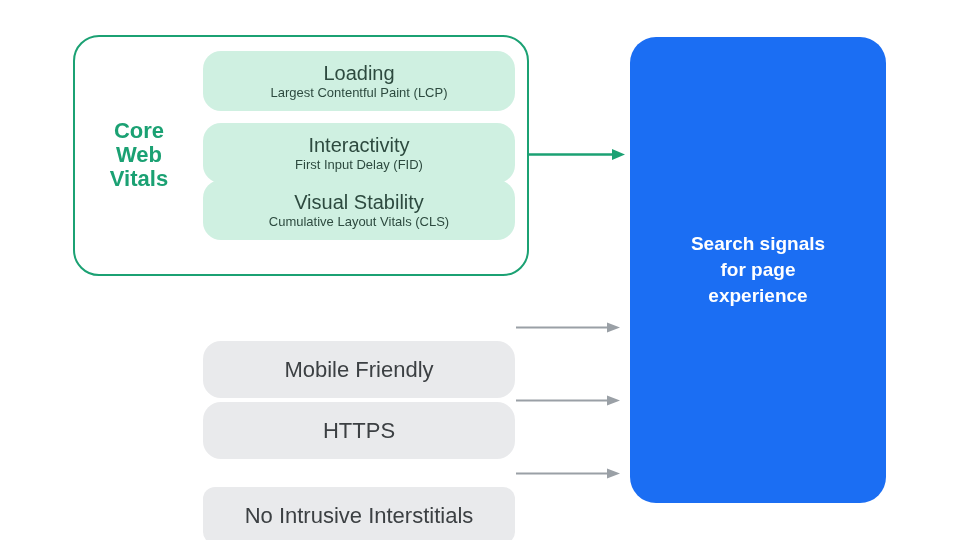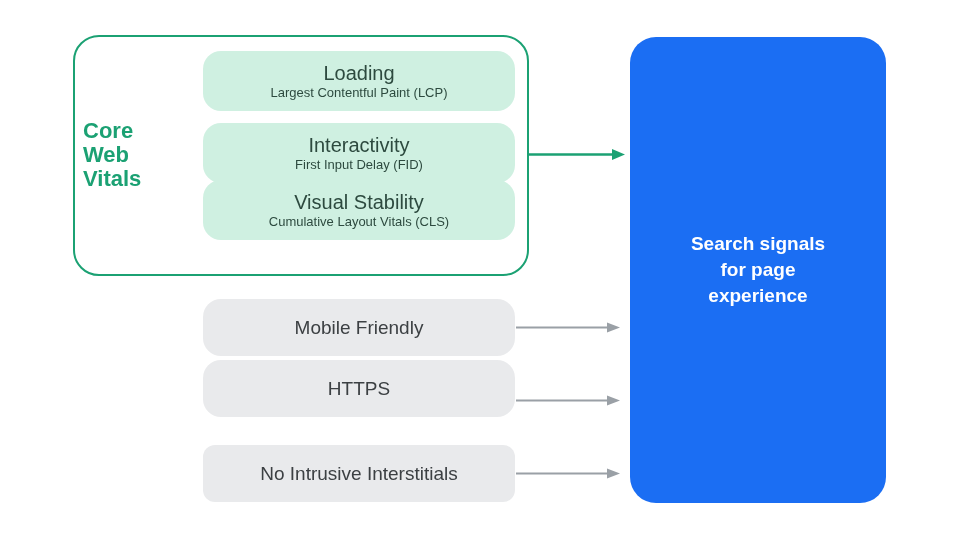--- a/index.html
+++ b/index.html
@@ -30,20 +30,21 @@
   }
   .cwv-label {
     position: absolute;
     left: 83px;
     top: 119px;
     width: 112px;
     color: #1ba173;
     font-size: 22px;
     font-weight: 700;
     line-height: 24px;
+    text-align: center;
     white-space: pre-line;
   }
 
   .vital-card {
     position: absolute;
     left: 203px;
     width: 312px;
     height: 60px;
     background: #cff0e1;
     border-radius: 18px;
@@ -75,22 +76,23 @@
     left: 203px;
     width: 312px;
     height: 57px;
     background: #e9eaec;
     border-radius: 18px;
     display: flex;
     align-items: center;
     justify-content: center;
     text-align: center;
     color: #3c4043;
-    font-size: 19px;
+    font-size: 22px;
     font-weight: 500;
+    margin-top: 42px;
   }
   .signal-1 { top: 299px; }
   .signal-2 { top: 360px; align-items: center; }
   .signal-3 { top: 445px; border-radius: 12px; }
 
   
   .arrow {
     position: absolute;
     display: block;
   }

